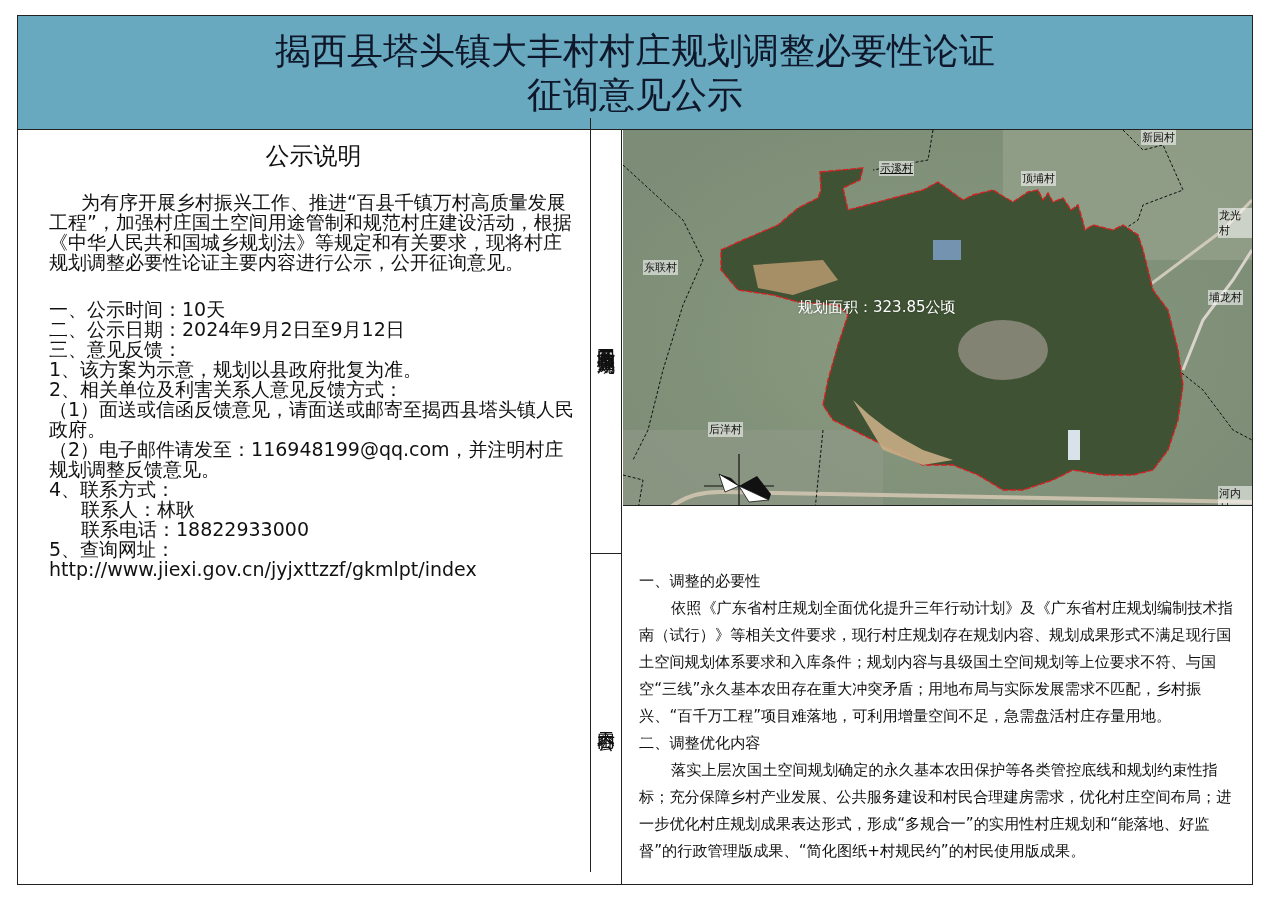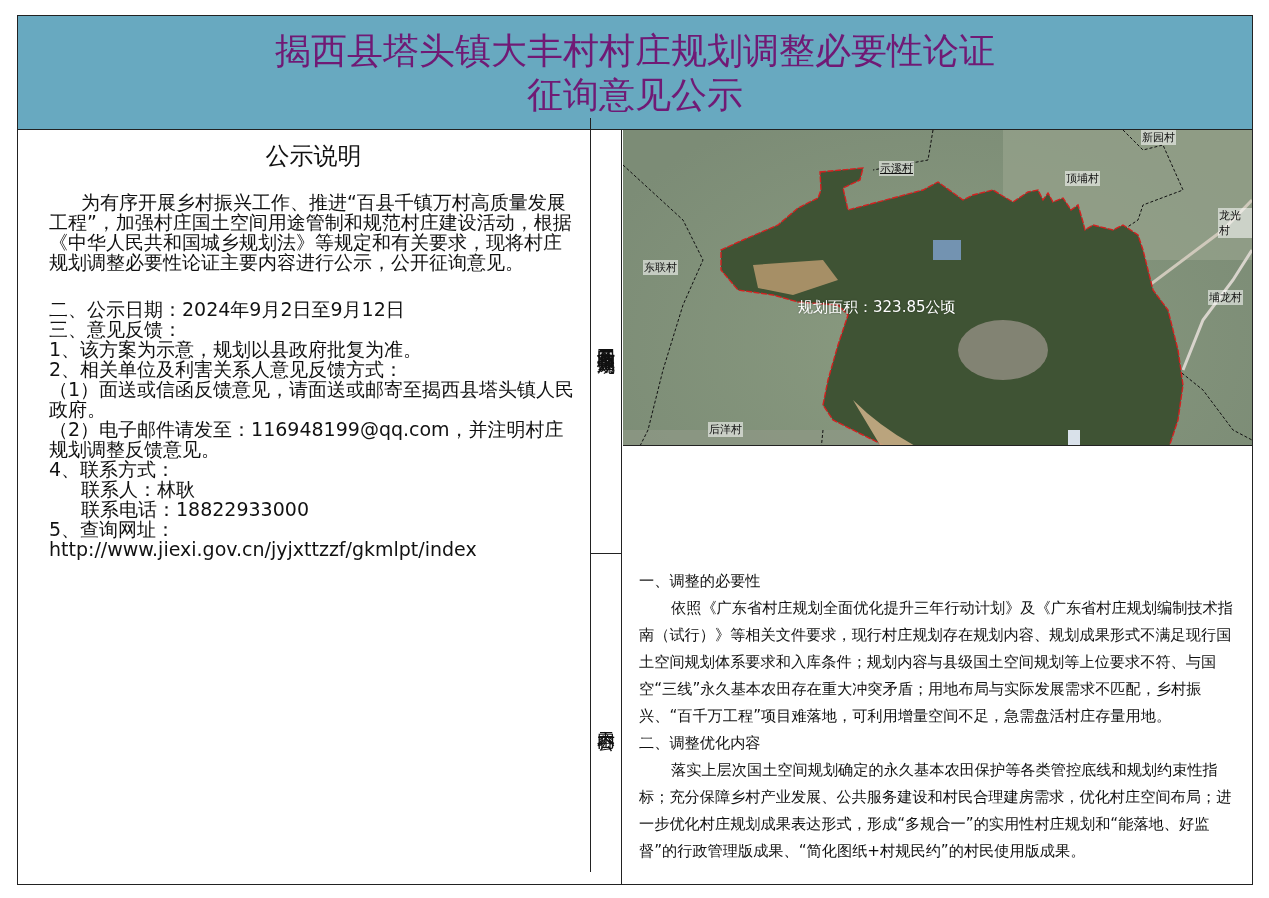--- a/index.html
+++ b/index.html
@@ -7,21 +7,21 @@
   body { font-family: "DejaVu Sans", "Liberation Sans", sans-serif; color: #111; position: relative; }
 
   .frame {
     position: absolute; left: 17px; top: 15px; width: 1236px; height: 870px;
     border: 1.5px solid #222;
   }
   .header {
     position: absolute; left: 0; top: 0; width: 100%; height: 114px;
     background: #68a9c0; border-bottom: 1.5px solid #222;
     display: flex; flex-direction: column; align-items: center; justify-content: center;
-    color: #701a75;
+    color: #0f172a;
   }
   .header .t1 { font-size: 36px; line-height: 44px; letter-spacing: 0px; }
   .header .t2 { font-size: 36px; line-height: 44px; }
 
   .left {
     position: absolute; left: 0; top: 102px; width: 573px; height: 754px;
     border-right: 1.5px solid #222; padding: 0 12px 0 31px;
   }
   .left .title { text-align: center; font-size: 24px; margin-top: 22px; height: 34px; }
   .left p { font-size: 19px; line-height: 20px; }
@@ -32,21 +32,21 @@
 
   .vlabel {
     position: absolute; left: 573px; width: 31px; border-right: 1.5px solid #222;
     display: flex; align-items: center; justify-content: center;
   }
   .vlabel span { writing-mode: vertical-rl; text-orientation: upright; font-size: 18px; letter-spacing: -1px; }
   .vl1 { top: 114px; height: 424px; border-bottom: 1.5px solid #222; }
   .vl2 { top: 538px; height: 330px; }
 
   .map {
-    position: absolute; left: 605px; top: 114px; width: 629px; height: 316px;
+    position: absolute; left: 605px; top: 114px; width: 629px; height: 376px;
     border-bottom: 1.5px solid #222; overflow: hidden; background: #a16207;
   }
   .map svg { position: absolute; left: 0; top: 0; }
   .map .place { position: absolute; font-size: 11px; color: #111; background: rgba(255,255,255,0.55); padding: 0 1px; }
   .map .area { position: absolute; left: 175px; top: 168px; color: #fff; font-size: 15px; text-shadow: 0 0 2px rgba(0,0,0,0.4); }
   .map .scale-tick { position: absolute; font-size: 8px; color: #fff; top: 396px; }
 
   .content {
     position: absolute; left: 605px; top: 538px; width: 629px; height: 330px;
     padding: 14px 14px 0 16px;
@@ -61,20 +61,21 @@
 
   <div class="header">
     <div class="t1">揭西县塔头镇大丰村村庄规划调整必要性论证</div>
     <div class="t2">征询意见公示</div>
   </div>
 
   <div class="left">
     <div class="title">公示说明</div>
     <p class="intro">为有序开展乡村振兴工作、推进“百县千镇万村高质量发展工程”，加强村庄国土空间用途管制和规范村庄建设活动，根据《中华人民共和国城乡规划法》等规定和有关要求，现将村庄规划调整必要性论证主要内容进行公示，公开征询意见。</p>
     <div class="gap"></div>
+    <p>一、公示时间：10天</p>
     <p>二、公示日期：2024年9月2日至9月12日</p>
     <p>三、意见反馈：</p>
     <p>1、该方案为示意，规划以县政府批复为准。</p>
     <p>2、相关单位及利害关系人意见反馈方式：</p>
     <p>（1）面送或信函反馈意见，请面送或邮寄至揭西县塔头镇人民政府。</p>
     <p>（2）电子邮件请发至：116948199@qq.com，并注明村庄规划调整反馈意见。</p>
     <p>4、联系方式：</p>
     <p class="ind">联系人：林耿</p>
     <p class="ind">联系电话：18822933000</p>
     <p>5、查询网址：http://www.jiexi.gov.cn/jyjxttzzf/gkmlpt/index</p>
@@ -130,21 +131,21 @@
 
       <g>
         <rect x="54" y="407" width="166" height="5" fill="#fff" stroke="#111" stroke-width="0.8"></rect>
         <rect x="54" y="407" width="41" height="5" fill="#111"></rect>
         <rect x="95" y="407" width="42" height="5" fill="#fff"></rect>
         <rect x="137" y="407" width="83" height="5" fill="#111"></rect>
       </g>
     </svg>
     <div class="place" style="left:518px;top:0px;">新园村</div>
     <div class="place" style="left:256px;top:31px;text-decoration:underline;">示溪村</div>
-    <div class="place" style="left:398px;top:41px;margin-left:44px;">顶埔村</div>
+    <div class="place" style="left:398px;top:41px;">顶埔村</div>
     <div class="place" style="left:595px;top:78px;">龙光村</div>
     <div class="place" style="left:20px;top:130px;">东联村</div>
     <div class="place" style="left:585px;top:160px;">埔龙村</div>
     <div class="place" style="left:85px;top:292px;">后洋村</div>
     <div class="place" style="left:595px;top:356px;">河内村</div>
     <div class="place" style="left:256px;top:400px;">和西村</div>
     <div class="place" style="left:0px;top:410px;">南洋村</div>
     <div class="area">规划面积：323.85公顷</div>
     <div class="scale-tick" style="left:52px;">0</div>
     <div class="scale-tick" style="left:88px;">250</div>

